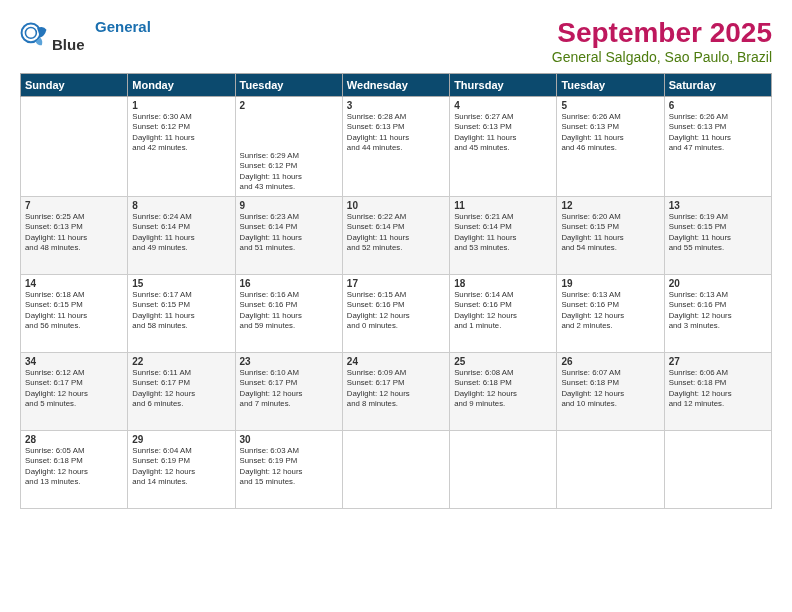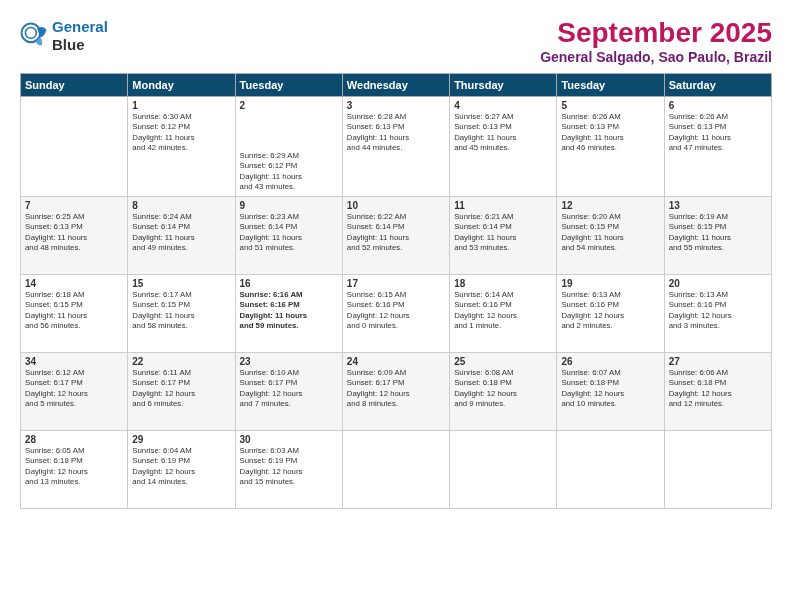--- a/index.html
+++ b/index.html
@@ -25,40 +25,39 @@
     .logo {
       display: flex;
       align-items: center;
     }
     .logo-text {
       font-size: 15px;
       font-weight: bold;
       color: #333;
       line-height: 1.2;
     }
-    .logo-text .blue { color: #1a6faf; }
+    .logo-text .blue { color: #1a6faf; margin-left: 43px; }
     .logo-icon {
       width: 28px;
       height: 28px;
       margin-right: 4px;
       position: relative;
     }
     .title-block {
       text-align: right;
     }
     .month-title {
       font-size: 28px;
       font-weight: bold;
       color: #be185d;
       line-height: 1.1;
     }
     .subtitle {
       font-size: 14px;
-      color: #701a75;
-      font-weight: bold;
+      color: #4d7c0f;
     }
     table {
       width: 100%;
       border-collapse: collapse;
       table-layout: fixed;
     }
     thead tr th {
       background-color: #0c4a6e;
       color: #fff;
       font-size: 11px;
@@ -242,21 +241,21 @@
           </td>
           <td>
             <span class="day-num">15</span>
             <div class="cell-content" style="white-space: pre-line;">Sunrise: 6:17 AM
 Sunset: 6:15 PM
 Daylight: 11 hours
 and 58 minutes.</div>
           </td>
           <td>
             <span class="day-num">16</span>
-            <div class="cell-content" style="white-space: pre-line; font-weight: bold;">Sunrise: 6:16 AM
+            <div class="cell-content" style="white-space: pre-line;">Sunrise: 6:16 AM
 Sunset: 6:16 PM
 Daylight: 11 hours
 and 59 minutes.</div>
           </td>
           <td>
             <span class="day-num">17</span>
             <div class="cell-content" style="white-space: pre-line;">Sunrise: 6:15 AM
 Sunset: 6:16 PM
 Daylight: 12 hours
 and 0 minutes.</div>

